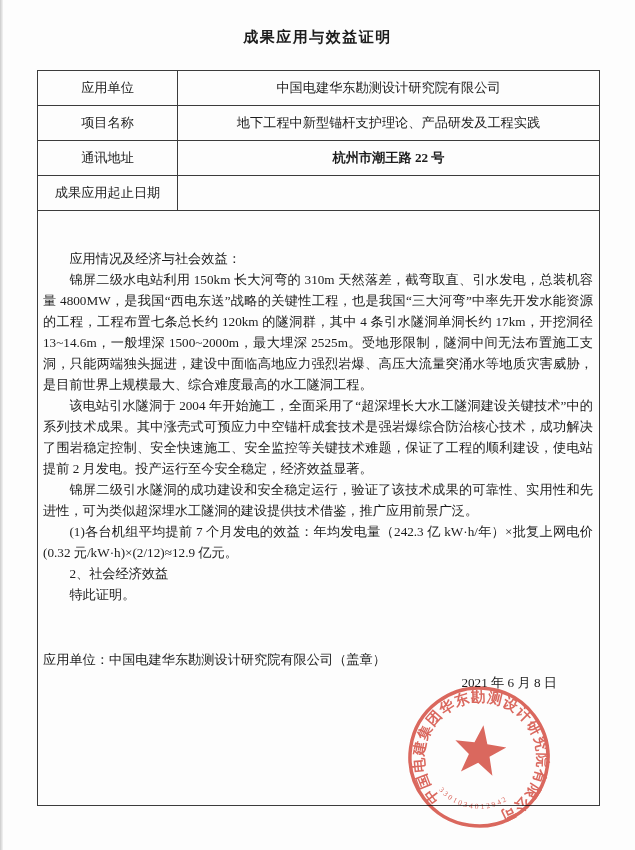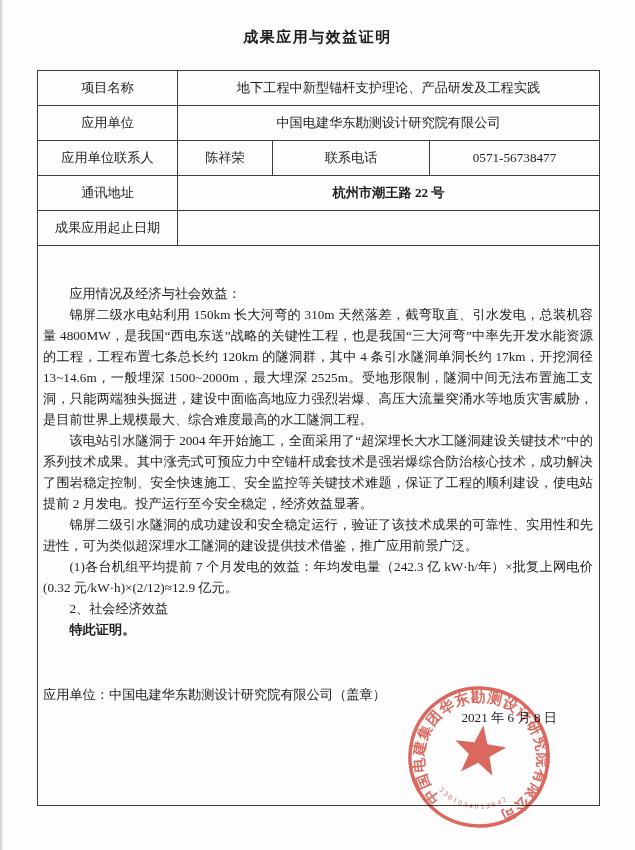--- a/index.html
+++ b/index.html
@@ -22,55 +22,49 @@
   .cell.last{border-right:none;}
   .c-label{width:140px;flex:none;}
   .c-rest{flex:1;}
   .c-contact{width:95px;flex:none;}
   .c-phone-label{width:157px;flex:none;}
   .bold{font-weight:bold;}
   .body-cell{flex:1;box-sizing:border-box;padding:5px 6px 0 5px;
     text-align:justify;line-height:21px;font-size:13.2px;margin-top:32px;}
   .body-cell p{margin:0;text-indent:2em;}
   .body-heading{text-indent:0;}
-  .closing{margin-top:19px;font-weight:bold;}
+  .closing{margin-top:19px;}
   .sig-line{margin-top:44px;text-align:left;padding-right:3px;}
   .date-line{margin-top:2px;text-align:right;padding-right:36px;}
   .seal{position:absolute;left:404px;top:682px;width:150px;height:150px;
     opacity:.82;mix-blend-mode:multiply;transform:rotate(8deg);}
   .seal text{fill:#d5483c;font-family:"Liberation Serif","DejaVu Serif",serif;}
   .seal .rim-text{font-size:14.5px;font-weight:bold;letter-spacing:1px;}
   .seal .serial-text{font-size:7.5px;letter-spacing:2.2px;}
 </style>
 </head>
 <body>
 
 <div class="page">
   <div class="scan-edge"></div>
 
   <h1 class="title">成果应用与效益证明</h1>
 
   <div class="cert-table">
 
     <div class="row">
-      <div class="cell c-label">项目名称</div>
-      <div class="cell c-rest last">地下工程中新型锚杆支护理论、产品研发及工程实践</div>
-    </div>
-
-    <div class="row">
       <div class="cell c-label">应用单位</div>
       <div class="cell c-rest last">中国电建华东勘测设计研究院有限公司</div>
     </div>
 
     <div class="row">
-      <div class="cell c-label">应用单位联系人</div>
-      <div class="cell c-contact">陈祥荣</div>
-      <div class="cell c-phone-label">联系电话</div>
-      <div class="cell c-rest last">0571-56738477</div>
+      <div class="cell c-label">项目名称</div>
+      <div class="cell c-rest last">地下工程中新型锚杆支护理论、产品研发及工程实践</div>
     </div>
+
 
     <div class="row">
       <div class="cell c-label">通讯地址</div>
       <div class="cell c-rest last bold">杭州市潮王路 22 号</div>
     </div>
 
     <div class="row">
       <div class="cell c-label">成果应用起止日期</div>
     </div>
 

